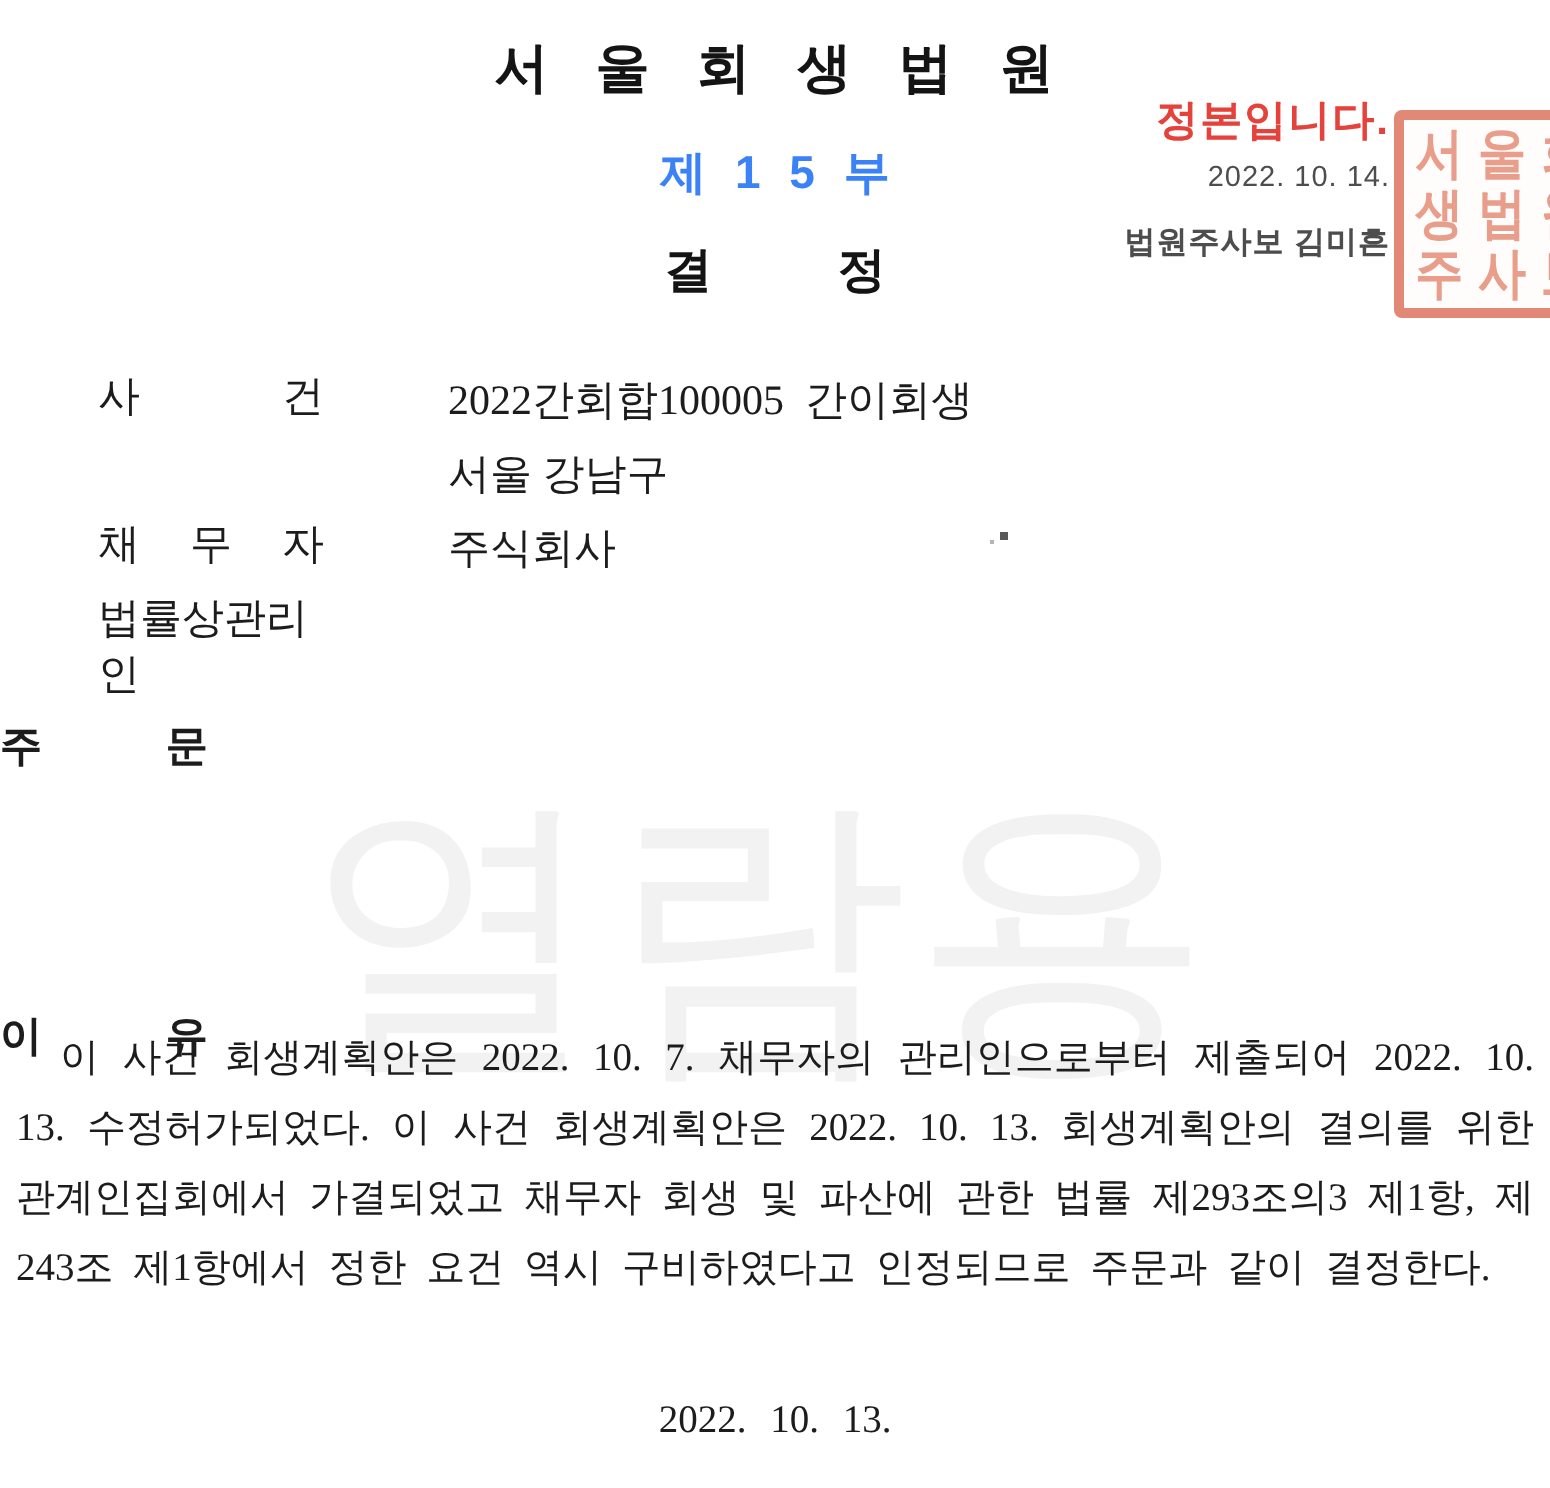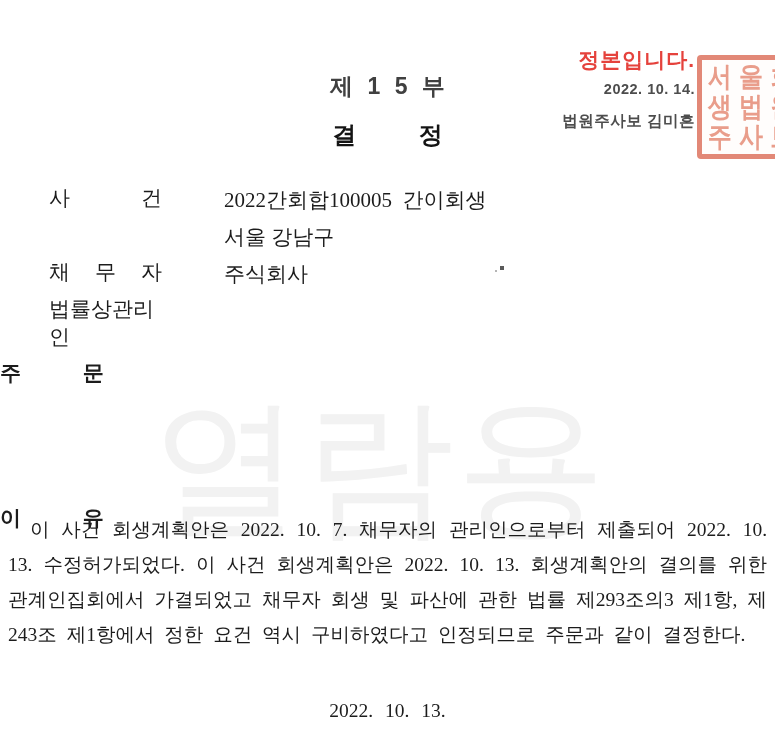--- a/index.html
+++ b/index.html
@@ -31,21 +31,21 @@
     text-align:center;
     font-family:"Liberation Sans", sans-serif;
     font-weight:700;font-size:27px;color:#141414;
     word-spacing:14px;letter-spacing:1px;
     white-space:pre;
   }
   .division-title{
     position:absolute;left:0;top:71px;width:775px;
     z-index:1;text-align:center;
     font-family:"Liberation Sans", sans-serif;
-    font-weight:700;font-size:23px;color:#404040;
+    font-weight:700;font-size:23px;color:#3b82f6;
     word-spacing:8px;white-space:pre;
   }
   .decision-title{
     position:absolute;left:0;top:119px;width:775px;
     z-index:1;text-align:center;
     font-family:"Liberation Sans", sans-serif;
     font-weight:700;font-size:24px;color:#141414;
     word-spacing:56px;white-space:pre;
   }
   
@@ -53,21 +53,21 @@
     position:absolute;right:80px;top:46px;
     z-index:2;text-align:right;
     font-family:"Liberation Sans", sans-serif;
   }
   .cert-label{
     font-size:21px;font-weight:700;letter-spacing:1px;
     color:#e5423c;
   }
   .cert-date{
     margin-top:7px;
-    font-size:14.5px;font-weight:700;color:#4d4d4d;letter-spacing:.5px;
+    font-size:14.5px;font-weight:400;color:#4d4d4d;letter-spacing:.5px;
   }
   .cert-clerk{
     margin-top:14px;
     font-size:15.5px;font-weight:700;color:#4d4d4d;letter-spacing:.5px;
   }
   
   .seal{
     position:absolute;left:697px;top:55px;
     width:108px;height:104px;
     z-index:2;
@@ -147,20 +147,21 @@
     background:#b5b5b5;z-index:1;
   }
 </style>
 </head>
 <body>
 
 <div id="page">
 
   <div class="watermark">열람용</div>
 
+  <div class="court-title">서 울 회 생 법 원</div>
   <div class="division-title">제 1 5 부</div>
   <div class="decision-title">결 정</div>
 
   <div class="cert-block">
     <div class="cert-label">정본입니다.</div>
     <div class="cert-date">2022. 10. 14.</div>
     <div class="cert-clerk">법원주사보 김미흔</div>
   </div>
 
   <div class="seal">

